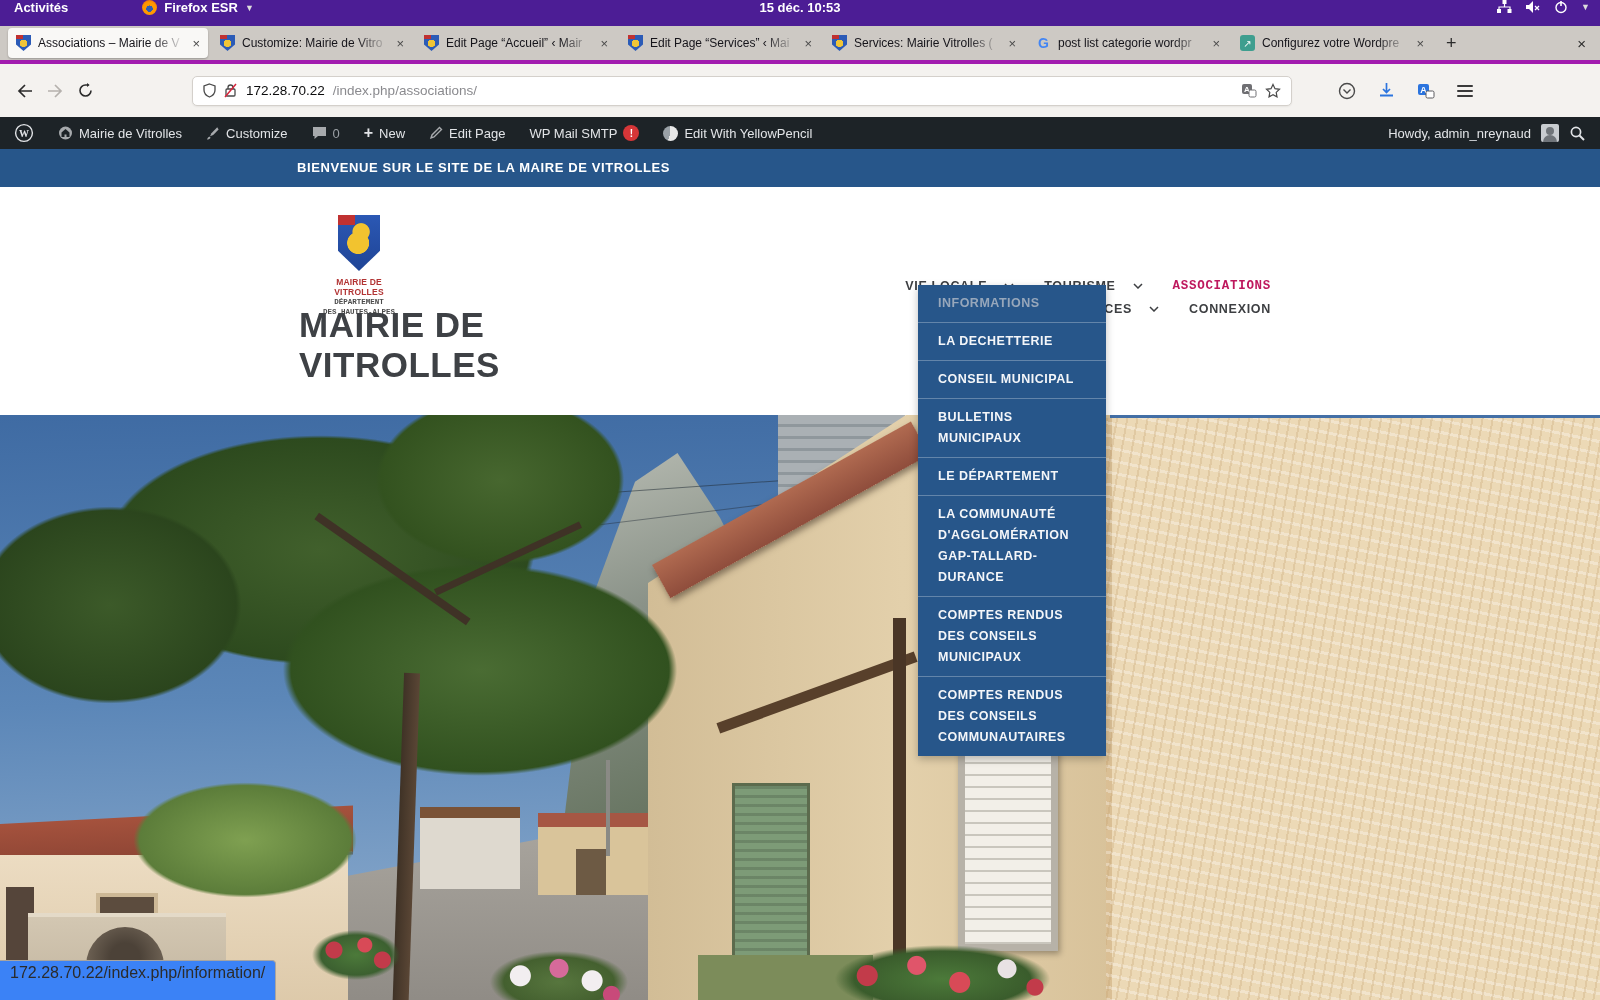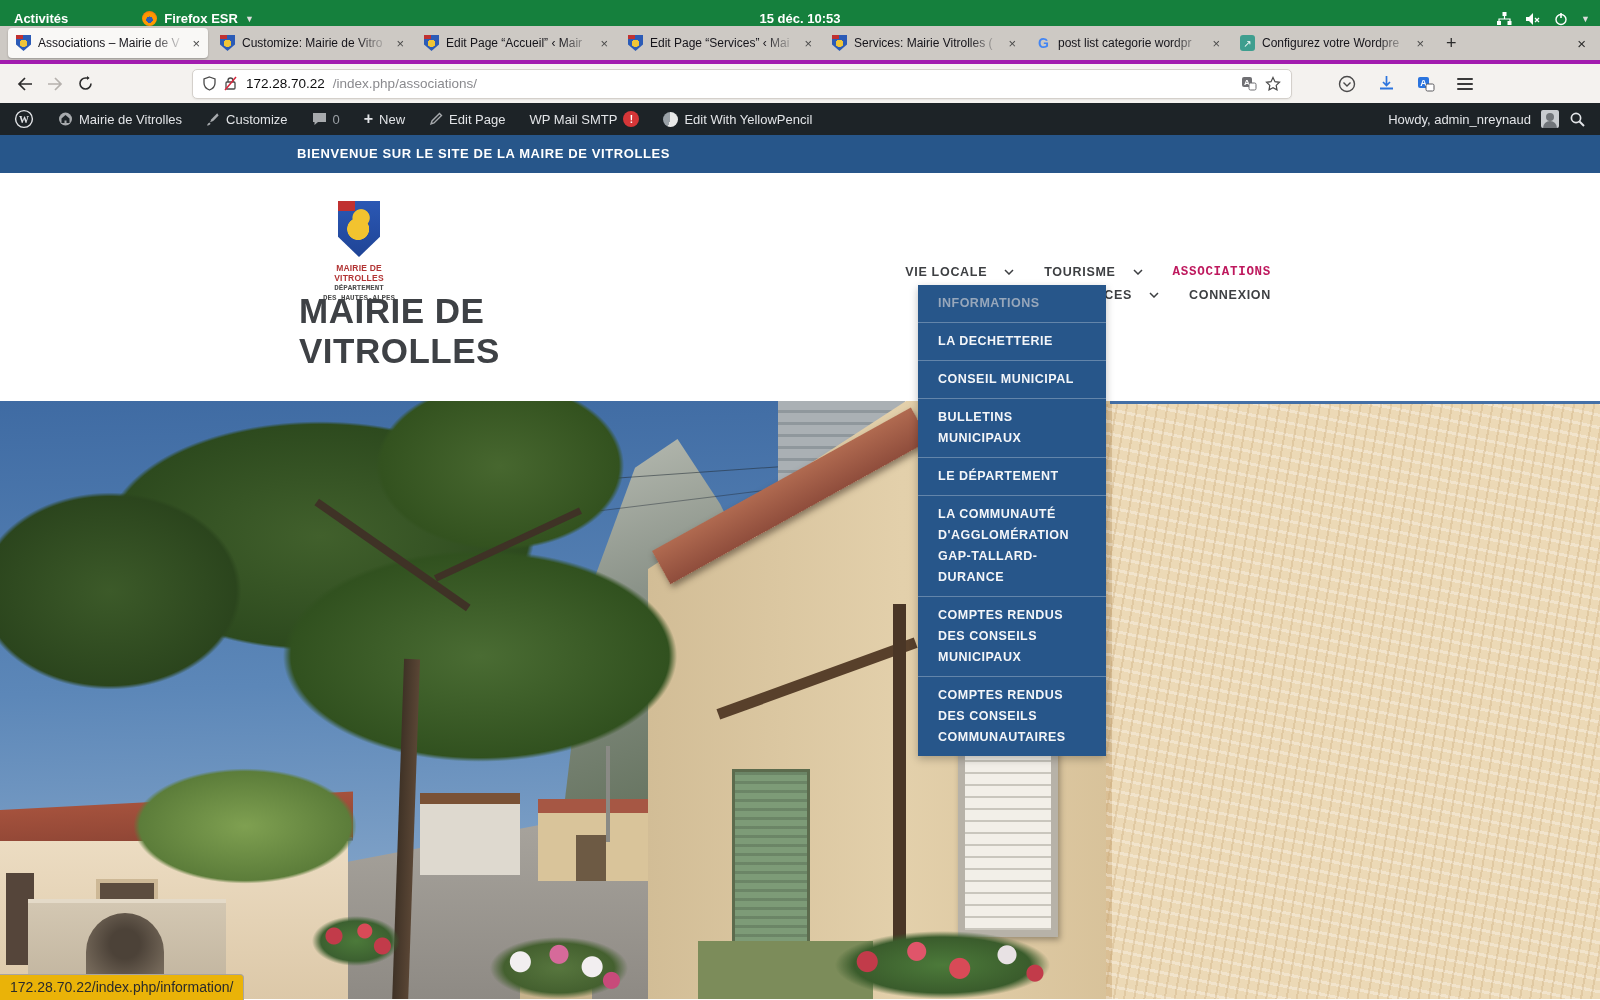--- a/index.html
+++ b/index.html
@@ -1,21 +1,21 @@
 <!DOCTYPE html>
 <html><head>
 <meta charset="utf-8">
 <style>
   * { margin:0; padding:0; box-sizing:border-box; }
   html,body { width:1600px; height:1000px; overflow:hidden; background:#fff;
               font-family:"Liberation Sans", sans-serif; }
 
   
-  .gnome-bar { height:26px; background:#15803d; color:#fff; display:flex;
-               align-items:flex-end; position:relative; font-size:13px; font-weight:bold; }
+  .gnome-bar { height:26px; background:#4c1d95; color:#fff; display:flex;
+               align-items:flex-start; position:relative; font-size:13px; font-weight:bold; }
   .gnome-left { display:flex; align-items:center; gap:26px; padding-left:14px; }
   .ff-menu { display:flex; align-items:center; gap:7px;padding-left:48px; }
   .ff-logo { width:15px; height:15px; border-radius:50%;
              background:radial-gradient(circle at 50% 58%, #2f5db3 0 27%, #ff9800 29% 55%, #e64a19 100%); }
   .caret-down { font-size:9px; color:#ddd; }
   .gnome-clock { position:absolute; left:50%; transform:translateX(-50%); font-weight:bold; }
   .gnome-tray { position:absolute; right:10px; display:flex; align-items:center; gap:13px; }
   .tray-svg { display:block; }
 
   
@@ -35,21 +35,21 @@
   .fav-shield::after { content:""; position:absolute; left:0; top:0; width:45%; height:22%; background:#c03131; }
   .fav-g { display:flex; align-items:center; justify-content:center; font-weight:bold;
            font-size:14px; color:#4285f4; }
   .fav-green { background:#3e9e8f; border-radius:3px; }
   .fav-green::after { content:"↗"; position:absolute; inset:0; color:#fff; font-size:10px;
                       display:flex; align-items:center; justify-content:center; }
   .newtab-btn { font-size:18px; color:#2b2b2b; margin-left:14px; }
   .win-close { position:absolute; right:14px; font-size:15px; color:#2b2b2b; }
 
   
-  .urlbar-row { height:39px; background:#f4f2ef; display:flex; align-items:center; padding:0 10px; }
+  .urlbar-row { height:53px; background:#f4f2ef; display:flex; align-items:center; padding:0 10px; }
   .nav-btn { width:30px; height:30px; display:flex; align-items:center; justify-content:center; }
   .url-field { width:1100px; height:30px; margin-left:92px; background:#fff;
                border:1px solid #d4d0cb; border-radius:5px; display:flex; align-items:center;
                padding:0 10px; gap:8px; font-size:13.5px; box-shadow:0 1px 2px rgba(0,0,0,.06); }
   .url-host { color:#0c0c0d; }
   .url-path { color:#8a8a8e; flex:1; }
   .lockwrap { position:relative; width:14px; height:16px; }
   .lockwrap svg { display:block; }
   .toolbar-icons { display:flex; align-items:center; gap:22px; margin-left:46px; }
   .hamburger { width:16px; height:12px; display:flex; flex-direction:column; justify-content:space-between; }
@@ -185,23 +185,23 @@
   .fl2-pot { left:520px; top:578px; width:72px; height:20px; background:#c6b28c; }
   .fl3 { left:835px; top:530px; width:215px; height:68px;
       background:radial-gradient(circle at 15% 45%,#c23b4a 0 10px,transparent 11px),
                  radial-gradient(circle at 38% 30%,#e0556a 0 9px,transparent 10px),
                  radial-gradient(circle at 58% 55%,#d84a57 0 10px,transparent 11px),
                  radial-gradient(circle at 80% 35%,#e8e2e4 0 9px,transparent 10px),
                  radial-gradient(circle at 93% 62%,#c23b4a 0 8px,transparent 9px),
                  radial-gradient(closest-side,#4c7a3a,#3a5c2c 82%,transparent); }
 
   
-  .status-tip { position:fixed; left:0; bottom:0; height:26px; line-height:24px; z-index:60;
-      background:#eab308; border:1px solid #a8a4a0; border-left:none; border-bottom:none;
-      border-top-right-radius:4px; padding:0 10px; font-size:14px; color:#2b2b2b; }
+  .status-tip { position:fixed; left:0; bottom:0; height:40px; line-height:24px; z-index:60;
+      background:#3b82f6; border:1px solid #a8a4a0; border-left:none; border-bottom:none;
+      border-top-right-radius:4px; padding:0 10px; font-size:16px; color:#2b2b2b; }
 
   svg { display:block; }
 </style>
 </head>
 <body>
 
 <div class="gnome-bar">
   <div class="gnome-left">
     <span>Activités</span>
     <span class="ff-menu">

